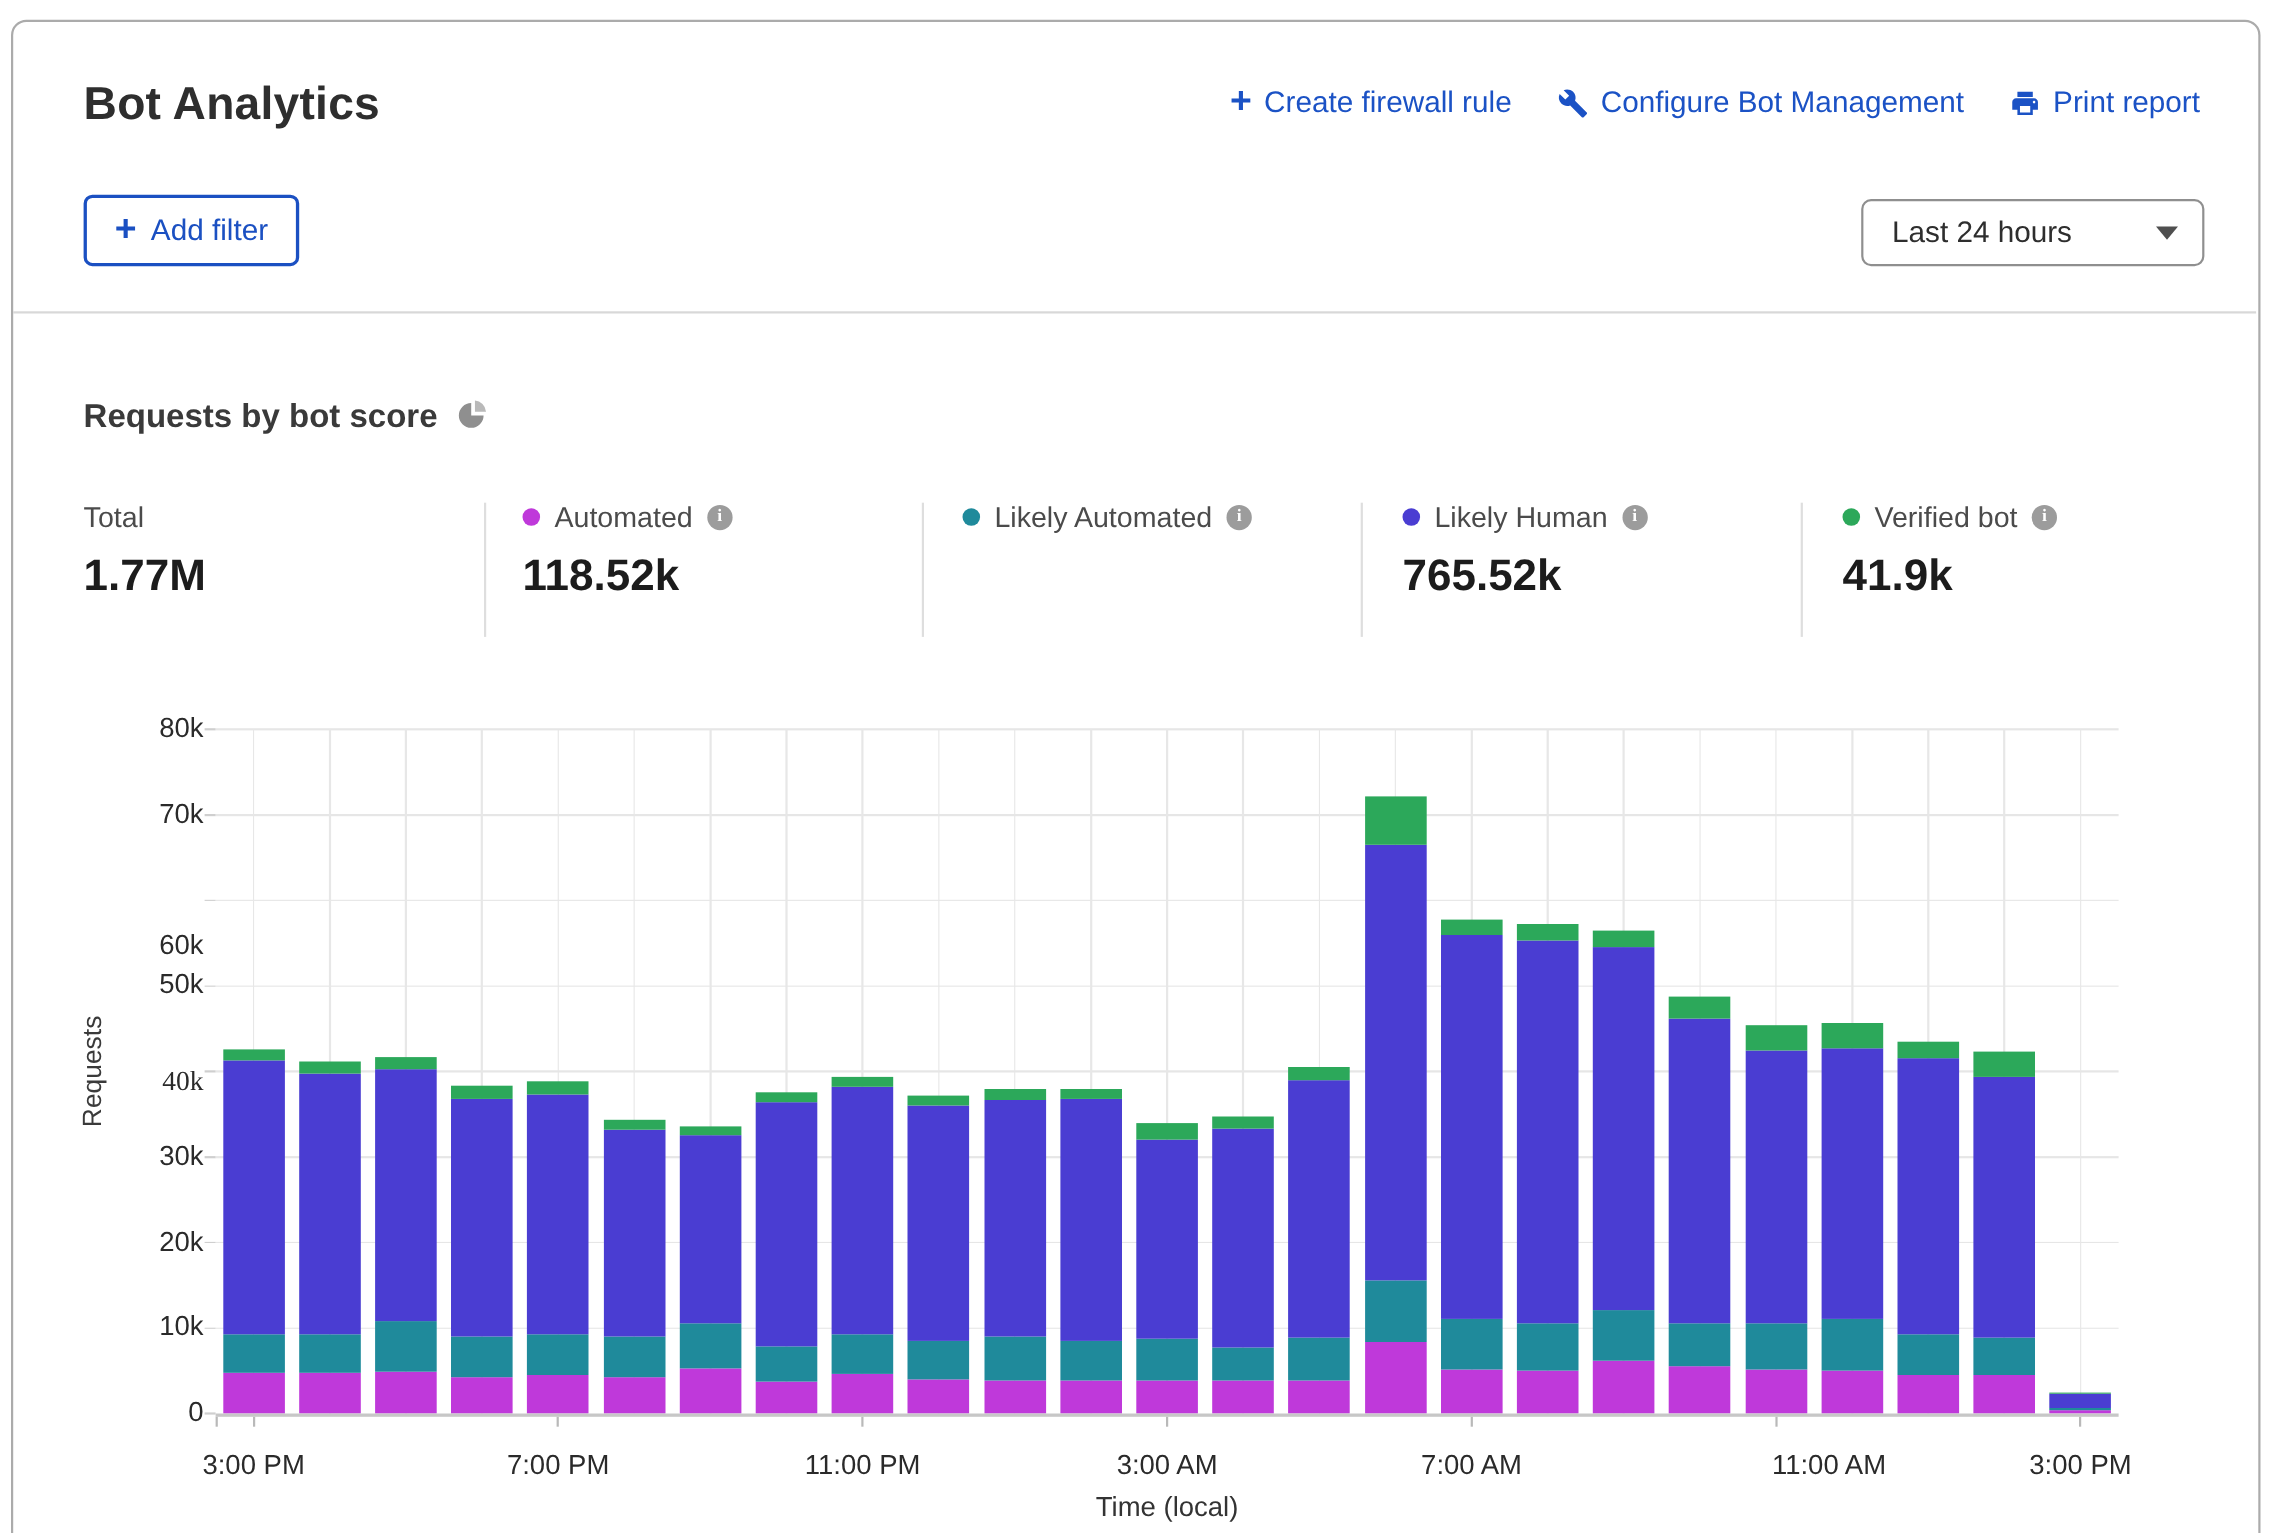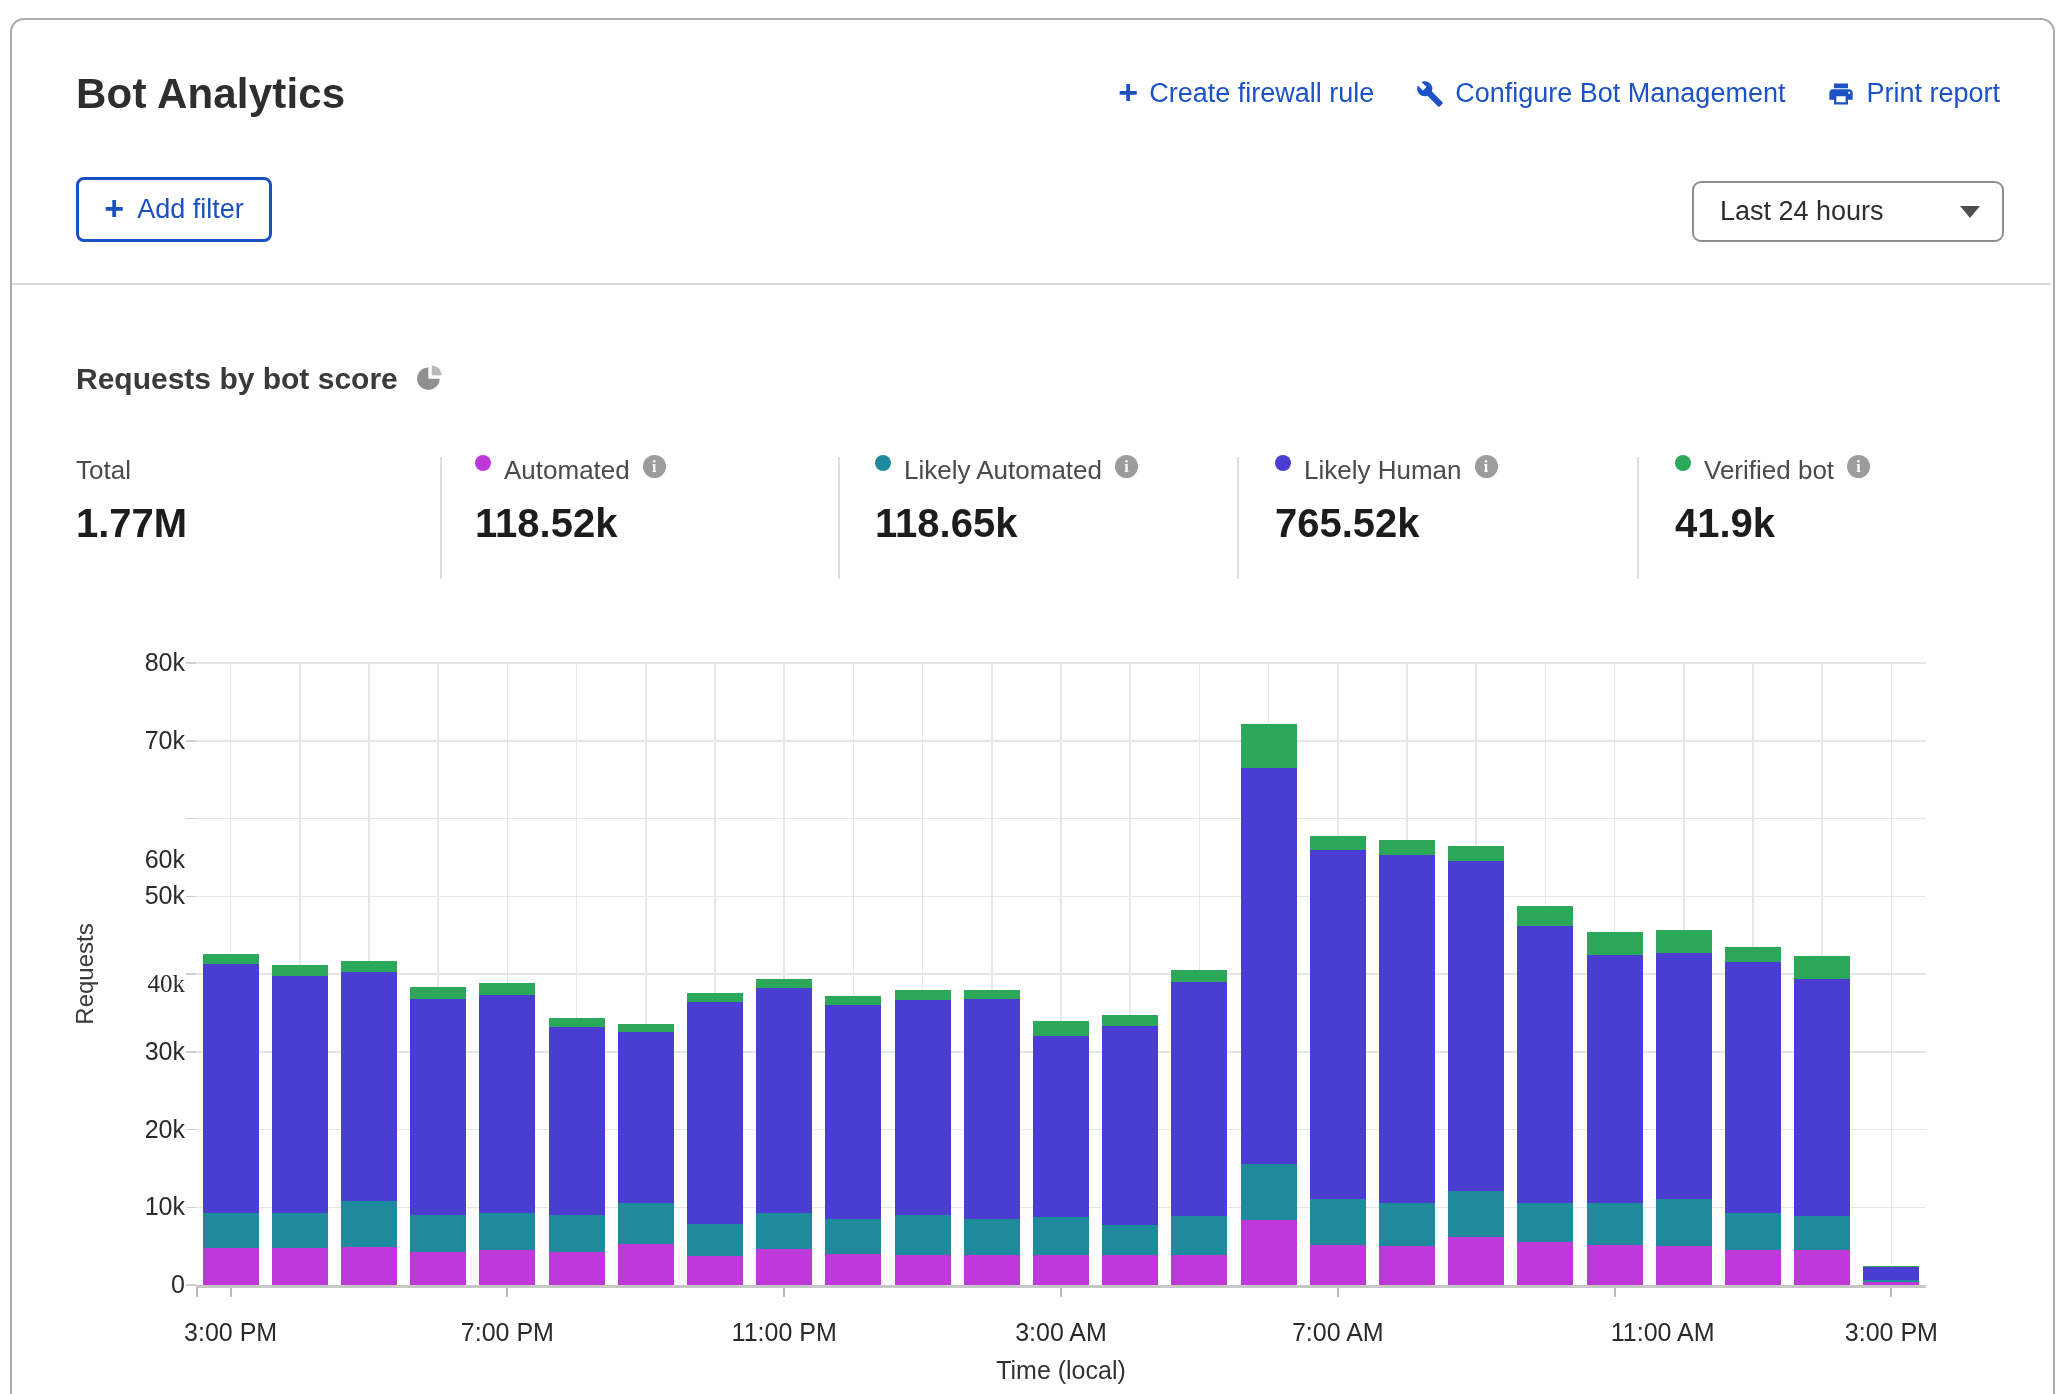--- a/index.html
+++ b/index.html
@@ -30,21 +30,21 @@
   .caret{width:0;height:0;border-left:10px solid transparent;border-right:10px solid transparent;
          border-top:12px solid #4f4f4f;}
 
   .divider{position:absolute;left:12px;top:283px;width:2039px;height:2px;background:#d8d8d8;}
 
   .section-row{position:absolute;left:76px;top:362px;display:flex;align-items:center;gap:18px;}
   .section-row h2{margin:0;font-size:30px;font-weight:700;color:#3a3a3a;}
 
   .stats{position:absolute;left:0;top:455px;width:2070px;height:130px;}
   .stat{position:absolute;top:0;}
-  .stat-label-row{display:flex;gap:13px;font-size:26px;color:#4b4b4b;height:30px;}
+  .stat-label-row{display:flex;align-items:center;gap:13px;font-size:26px;color:#4b4b4b;height:30px;}
   .stat-dot{width:16px;height:16px;border-radius:50%;flex:none;}
   .info{width:23px;height:23px;border-radius:50%;background:#9c9c9c;color:#fff;
         font-size:16px;font-weight:700;display:flex;align-items:center;justify-content:center;
         font-family:"Liberation Serif", serif;cursor:pointer;flex:none;}
   .stat-value{margin-top:16px;font-size:40px;font-weight:700;color:#1c1c1c;}
   .stat-sep{position:absolute;top:2px;width:2px;height:122px;background:#dedede;}
 
   .axis-title-y{position:absolute;left:-15px;top:960px;width:200px;text-align:center;
                 font-size:24px;color:#3a3a3a;transform:rotate(-90deg);}
   .axis-title-x{position:absolute;left:911px;top:1356px;width:300px;text-align:center;
@@ -126,21 +126,20 @@
       <span class="info">i</span>
     </div>
     <div class="stat-value">118.52k</div>
   </div>
   <div class="stat" style="left:875px">
     <div class="stat-label-row">
       <span class="stat-dot" style="background: rgb(31, 138, 155);"></span>
       <span>Likely Automated</span>
       <span class="info">i</span>
     </div>
-    <div class="stat-value">118.65k</div>
   </div>
   <div class="stat" style="left:1275px">
     <div class="stat-label-row">
       <span class="stat-dot" style="background: rgb(74, 61, 210);"></span>
       <span>Likely Human</span>
       <span class="info">i</span>
     </div>
     <div class="stat-value">765.52k</div>
   </div>
   <div class="stat" style="left:1675px">

